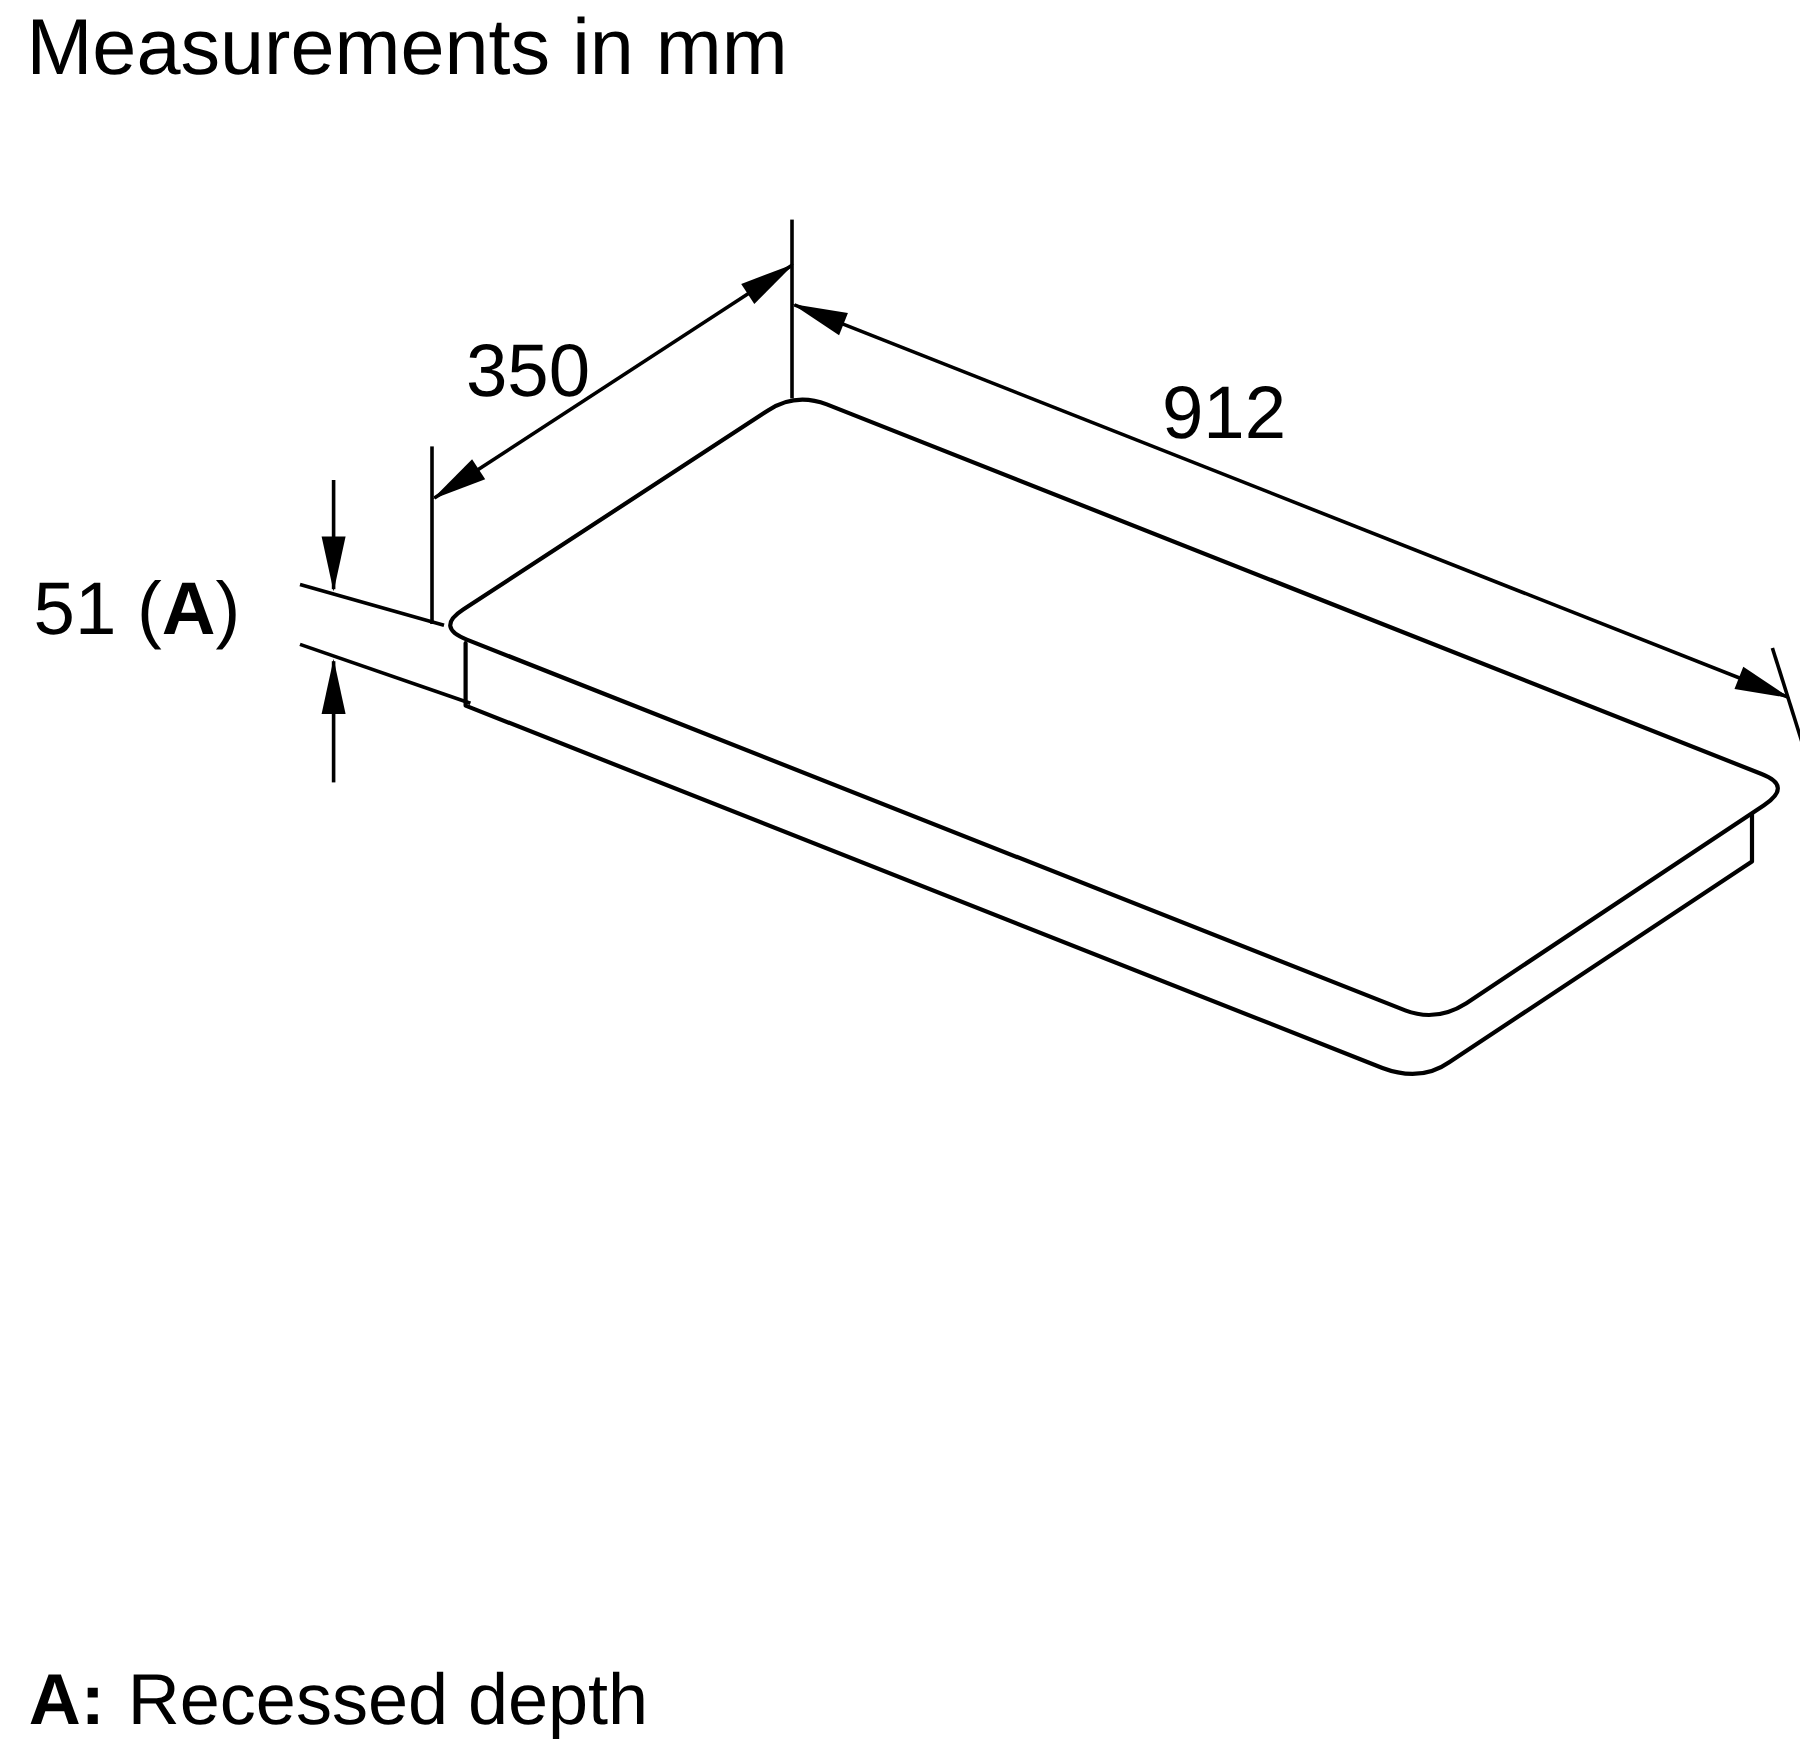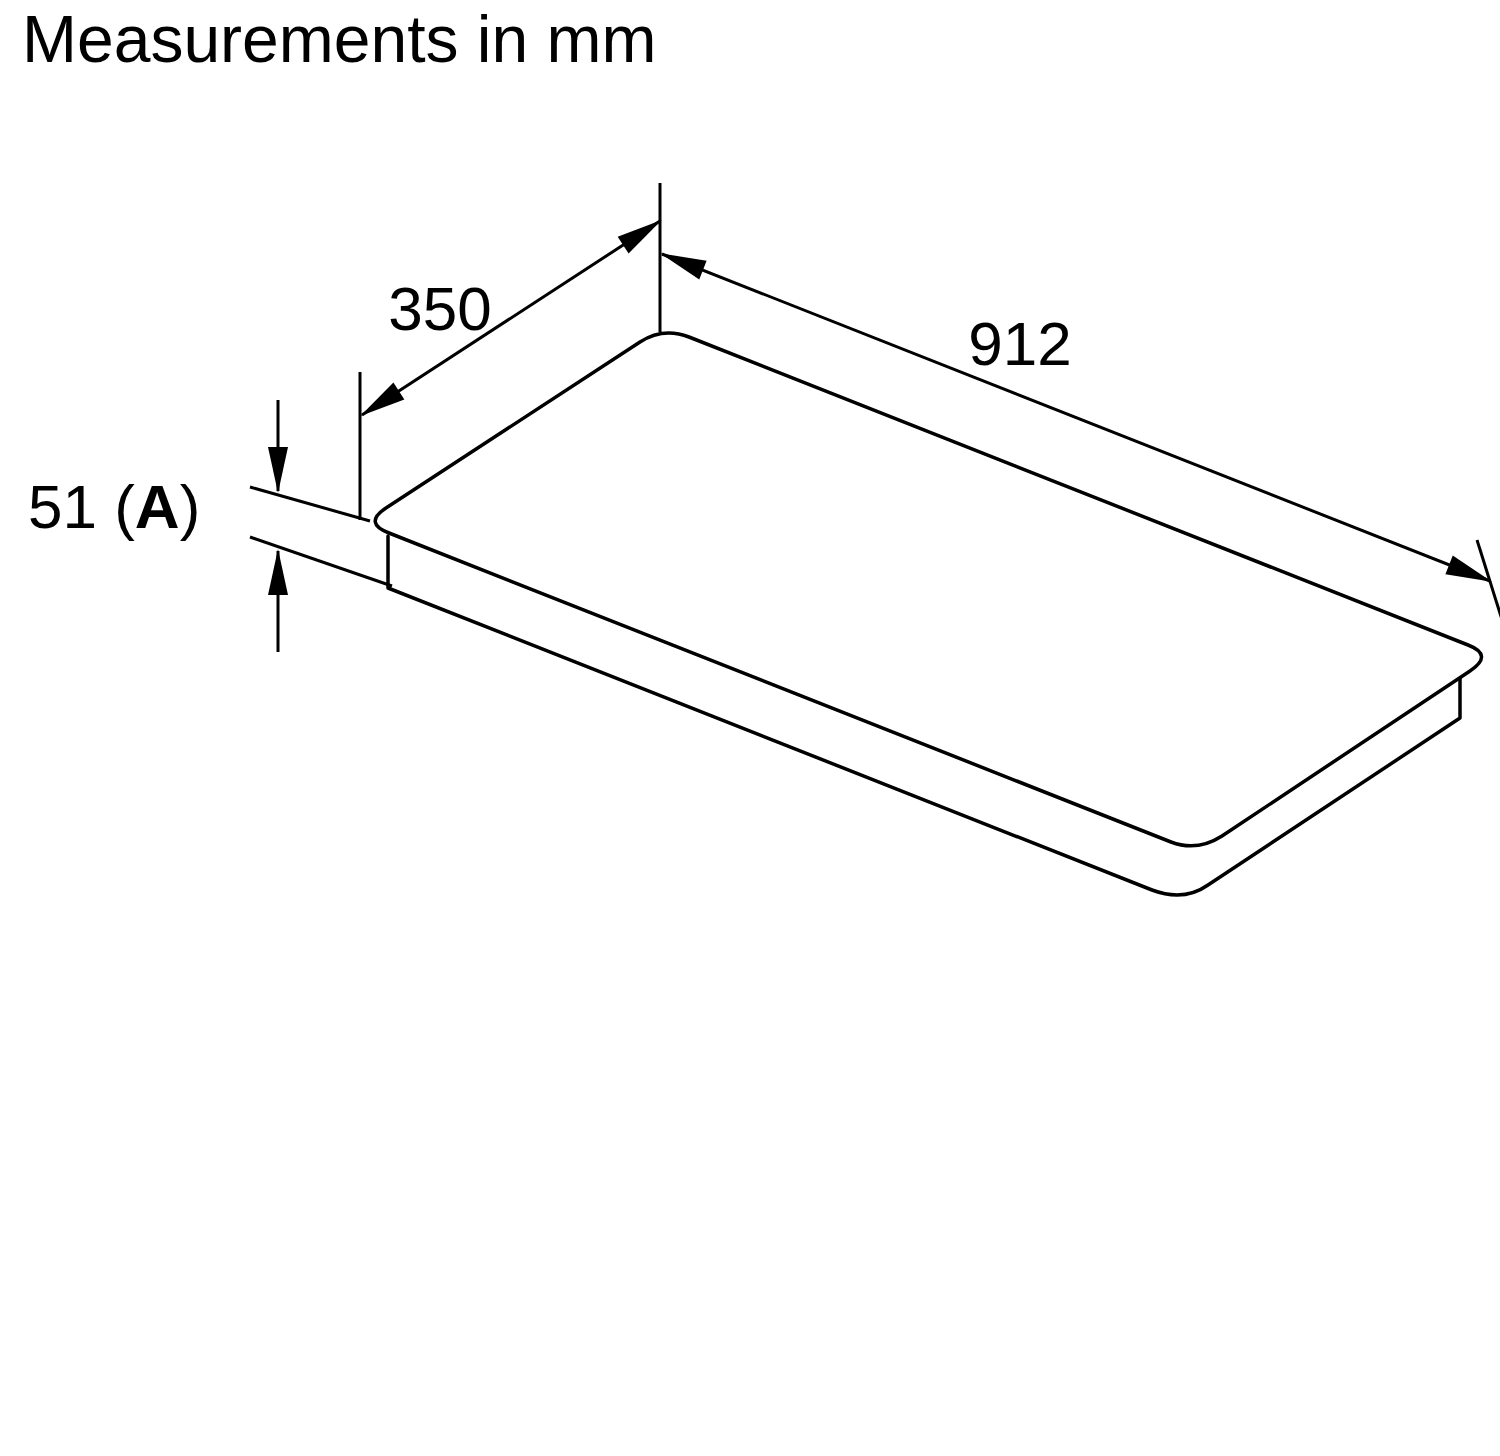--- a/index.html
+++ b/index.html
@@ -108,14 +108,17 @@
 
     <g>
       <line class="dimline" x1="250" y1="487" x2="370" y2="521"></line>
       <line class="dimline" x1="250" y1="537" x2="392" y2="586"></line>
       <line class="dimline" x1="278" y1="400" x2="278" y2="491" marker-end="url(#arrow)"></line>
       <line class="dimline" x1="278" y1="652" x2="278" y2="551" marker-end="url(#arrow)"></line>
       <text class="dimtext" x="28" y="528"><tspan>51 (</tspan><tspan class="bold">A</tspan><tspan>)</tspan></text>
     </g>
   </svg>
 
+  <div class="footnote">
+    <span class="key">A:</span><span>Recessed depth</span>
+  </div>
 
 </div>
 
 </body></html>

